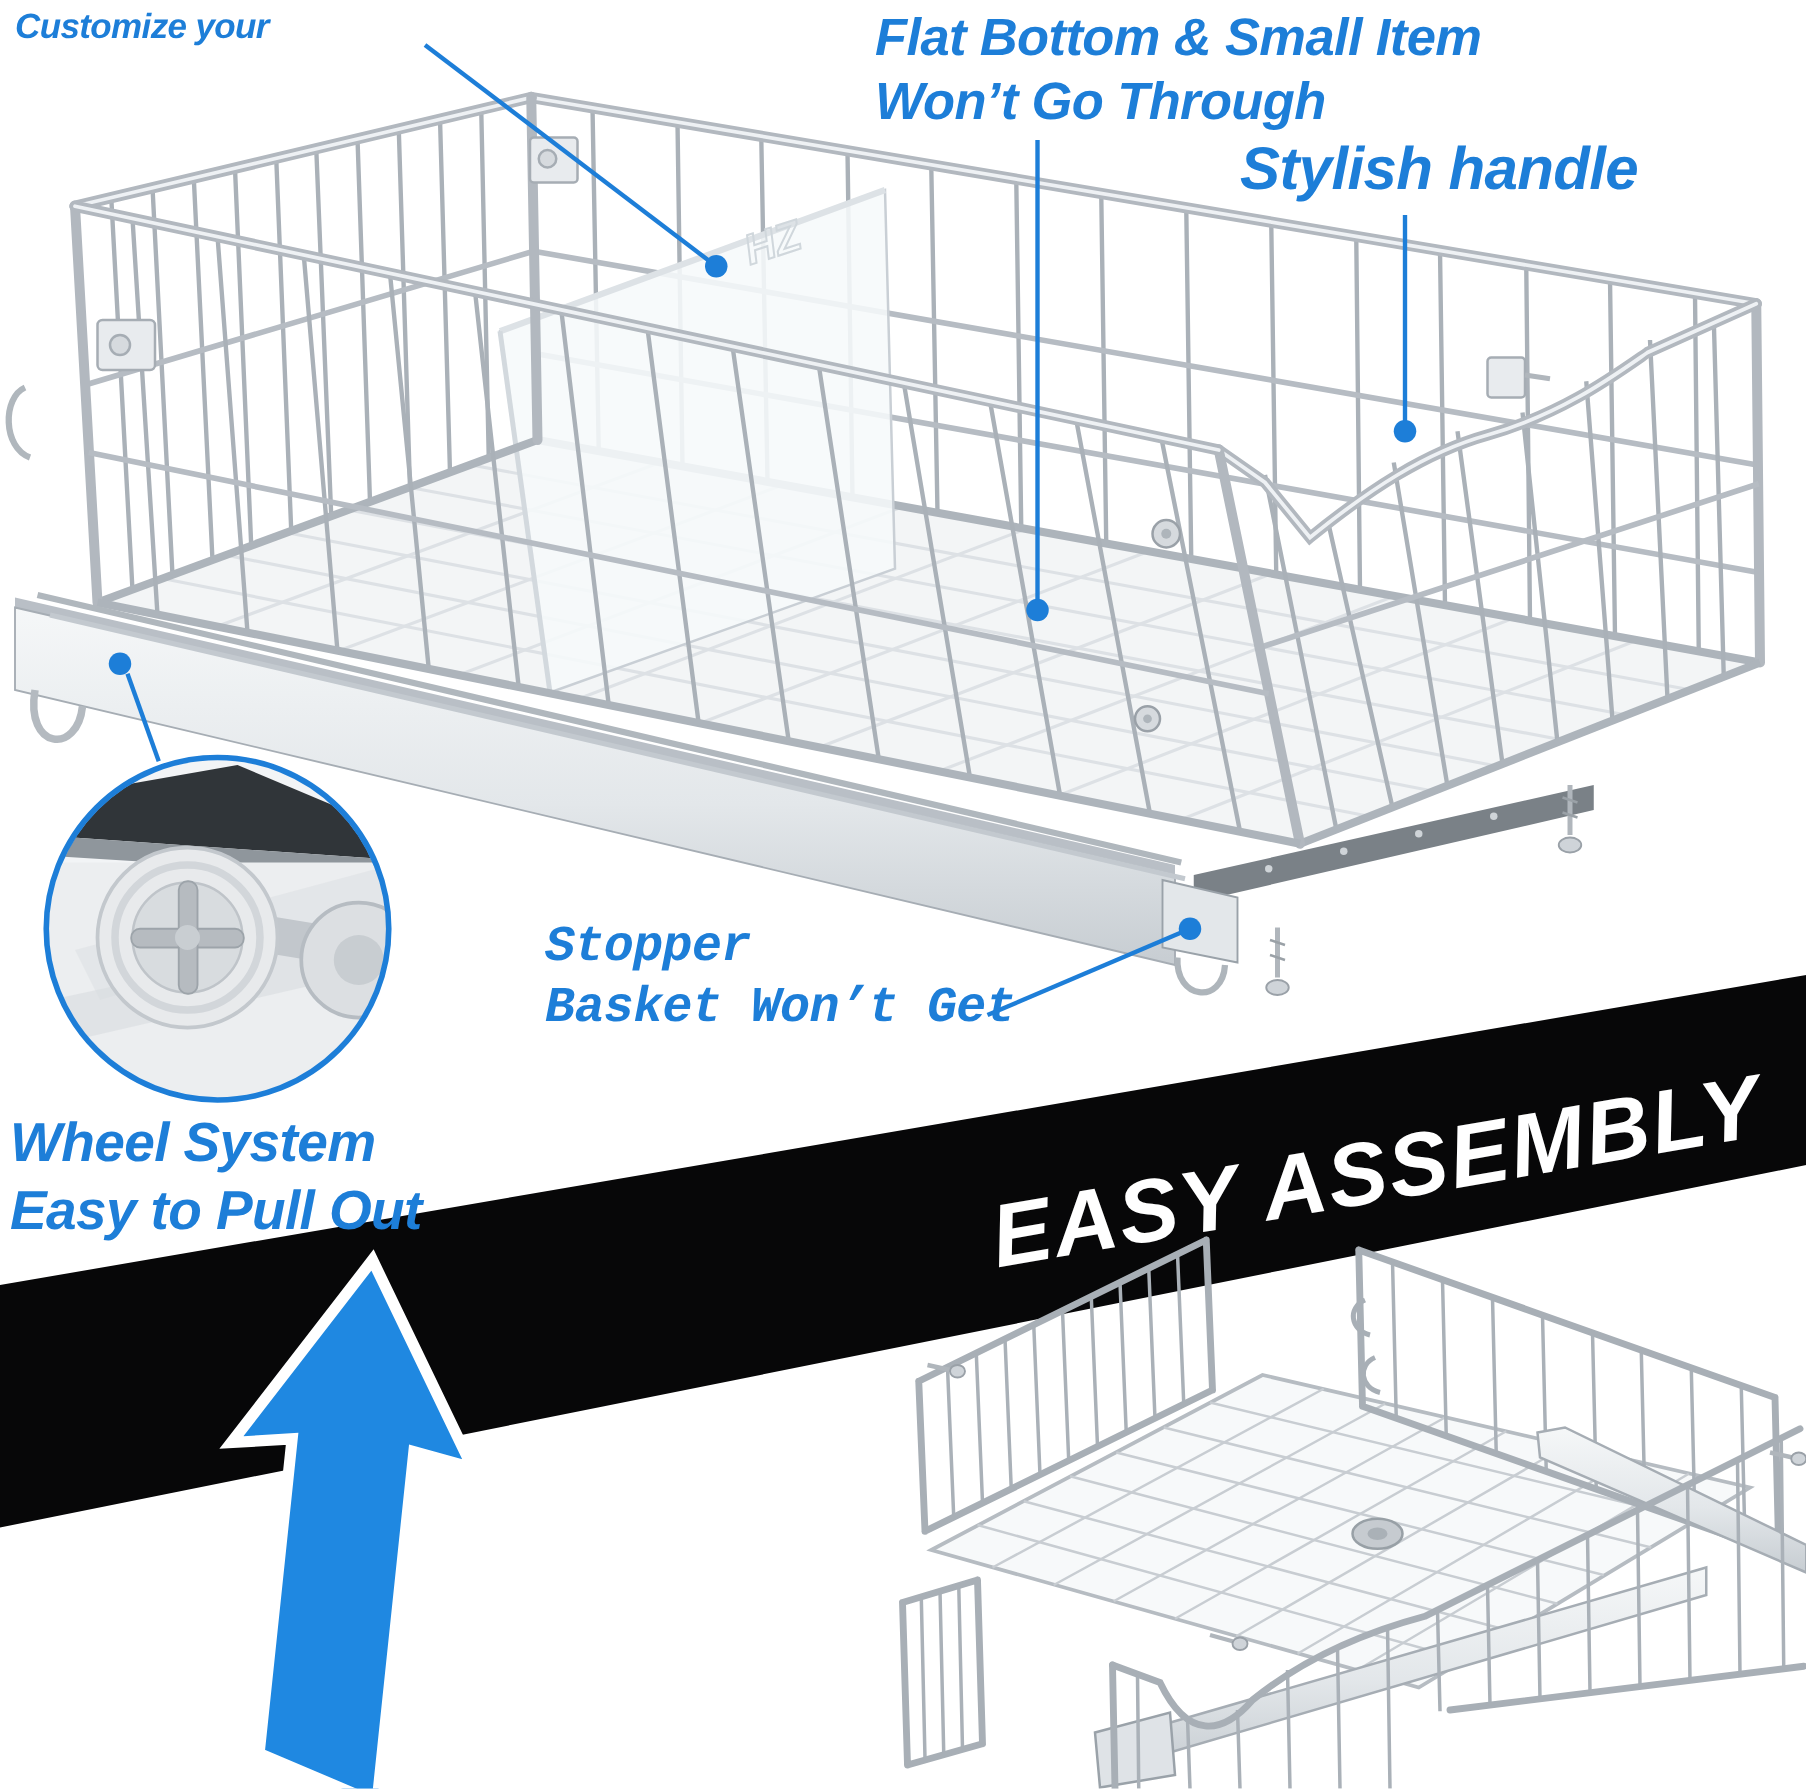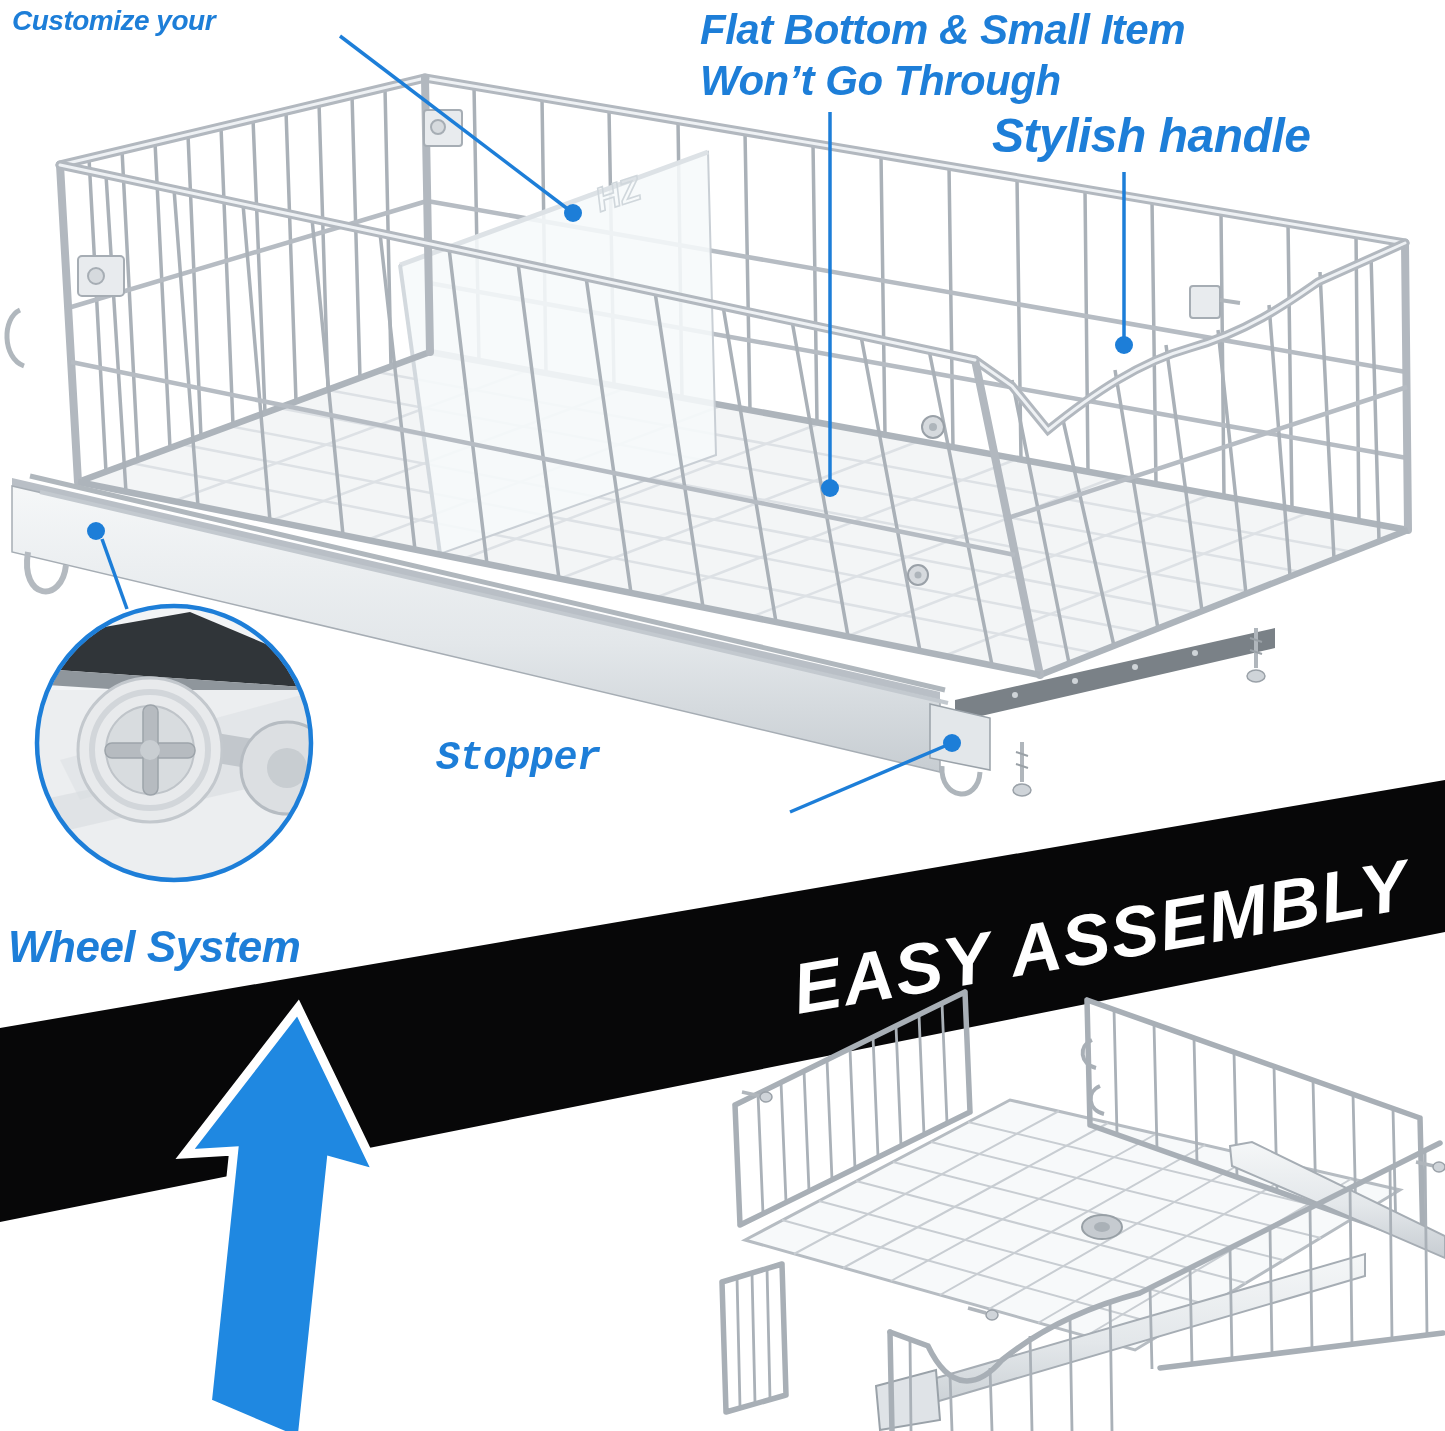--- a/index.html
+++ b/index.html
@@ -7,21 +7,21 @@
          font-family:"Liberation Sans",sans-serif;}
   .art{position:absolute;left:0;top:0;width:1445px;height:1431px;display:block;}
 
   .callout{position:absolute;font-weight:700;font-style:italic;color:#1d7ed8;
            letter-spacing:-0.5px;line-height:1.22;white-space:nowrap;}
   .callout span{display:block;}
   .co-customize{left:12px;top:4px;font-size:28px;}
   .co-flat{left:700px;top:4px;font-size:42px;}
   .co-handle{left:992px;top:107px;font-size:48px;}
   .co-stopper{left:436px;top:735px;font-size:40px;font-family:Liberation Mono, monospace;}
-  .co-wheel{left:8px;top:888px;font-size:44px;margin-top:32px;}
+  .co-wheel{left:8px;top:888px;font-size:44px;}
 
   
   .wire{stroke:#aab1b8;stroke-width:3.5;fill:none;}
   .railtop{stroke:#b2b8bf;stroke-width:9;fill:none;stroke-linecap:round;}
   .railhi{stroke:#eef1f4;stroke-width:3;fill:none;stroke-linecap:round;}
   .post{stroke:#b2b8bf;stroke-width:8;fill:none;stroke-linecap:round;}
   .mid{stroke:#b6bcc3;stroke-width:4.5;fill:none;}
   .bot{stroke:#adb4bb;stroke-width:6.5;fill:none;}
   .gridln{stroke:#dde1e5;stroke-width:2.5;fill:none;}
   .xwire{stroke:#aab1b8;stroke-width:2.8;fill:none;}
@@ -243,19 +243,21 @@
     <span>Flat Bottom &amp; Small Item</span>
     <span>Won’t Go Through</span>
   </div>
 
   <div class="callout co-handle">
     <span>Stylish handle</span>
   </div>
 
   <div class="callout co-stopper">
     <span>Stopper</span>
+    <span>Basket Won’t Get</span>
   </div>
 
   <div class="callout co-wheel">
     <span>Wheel System</span>
+    <span>Easy to Pull Out</span>
   </div>
 
 </div>
 
 </body></html>

